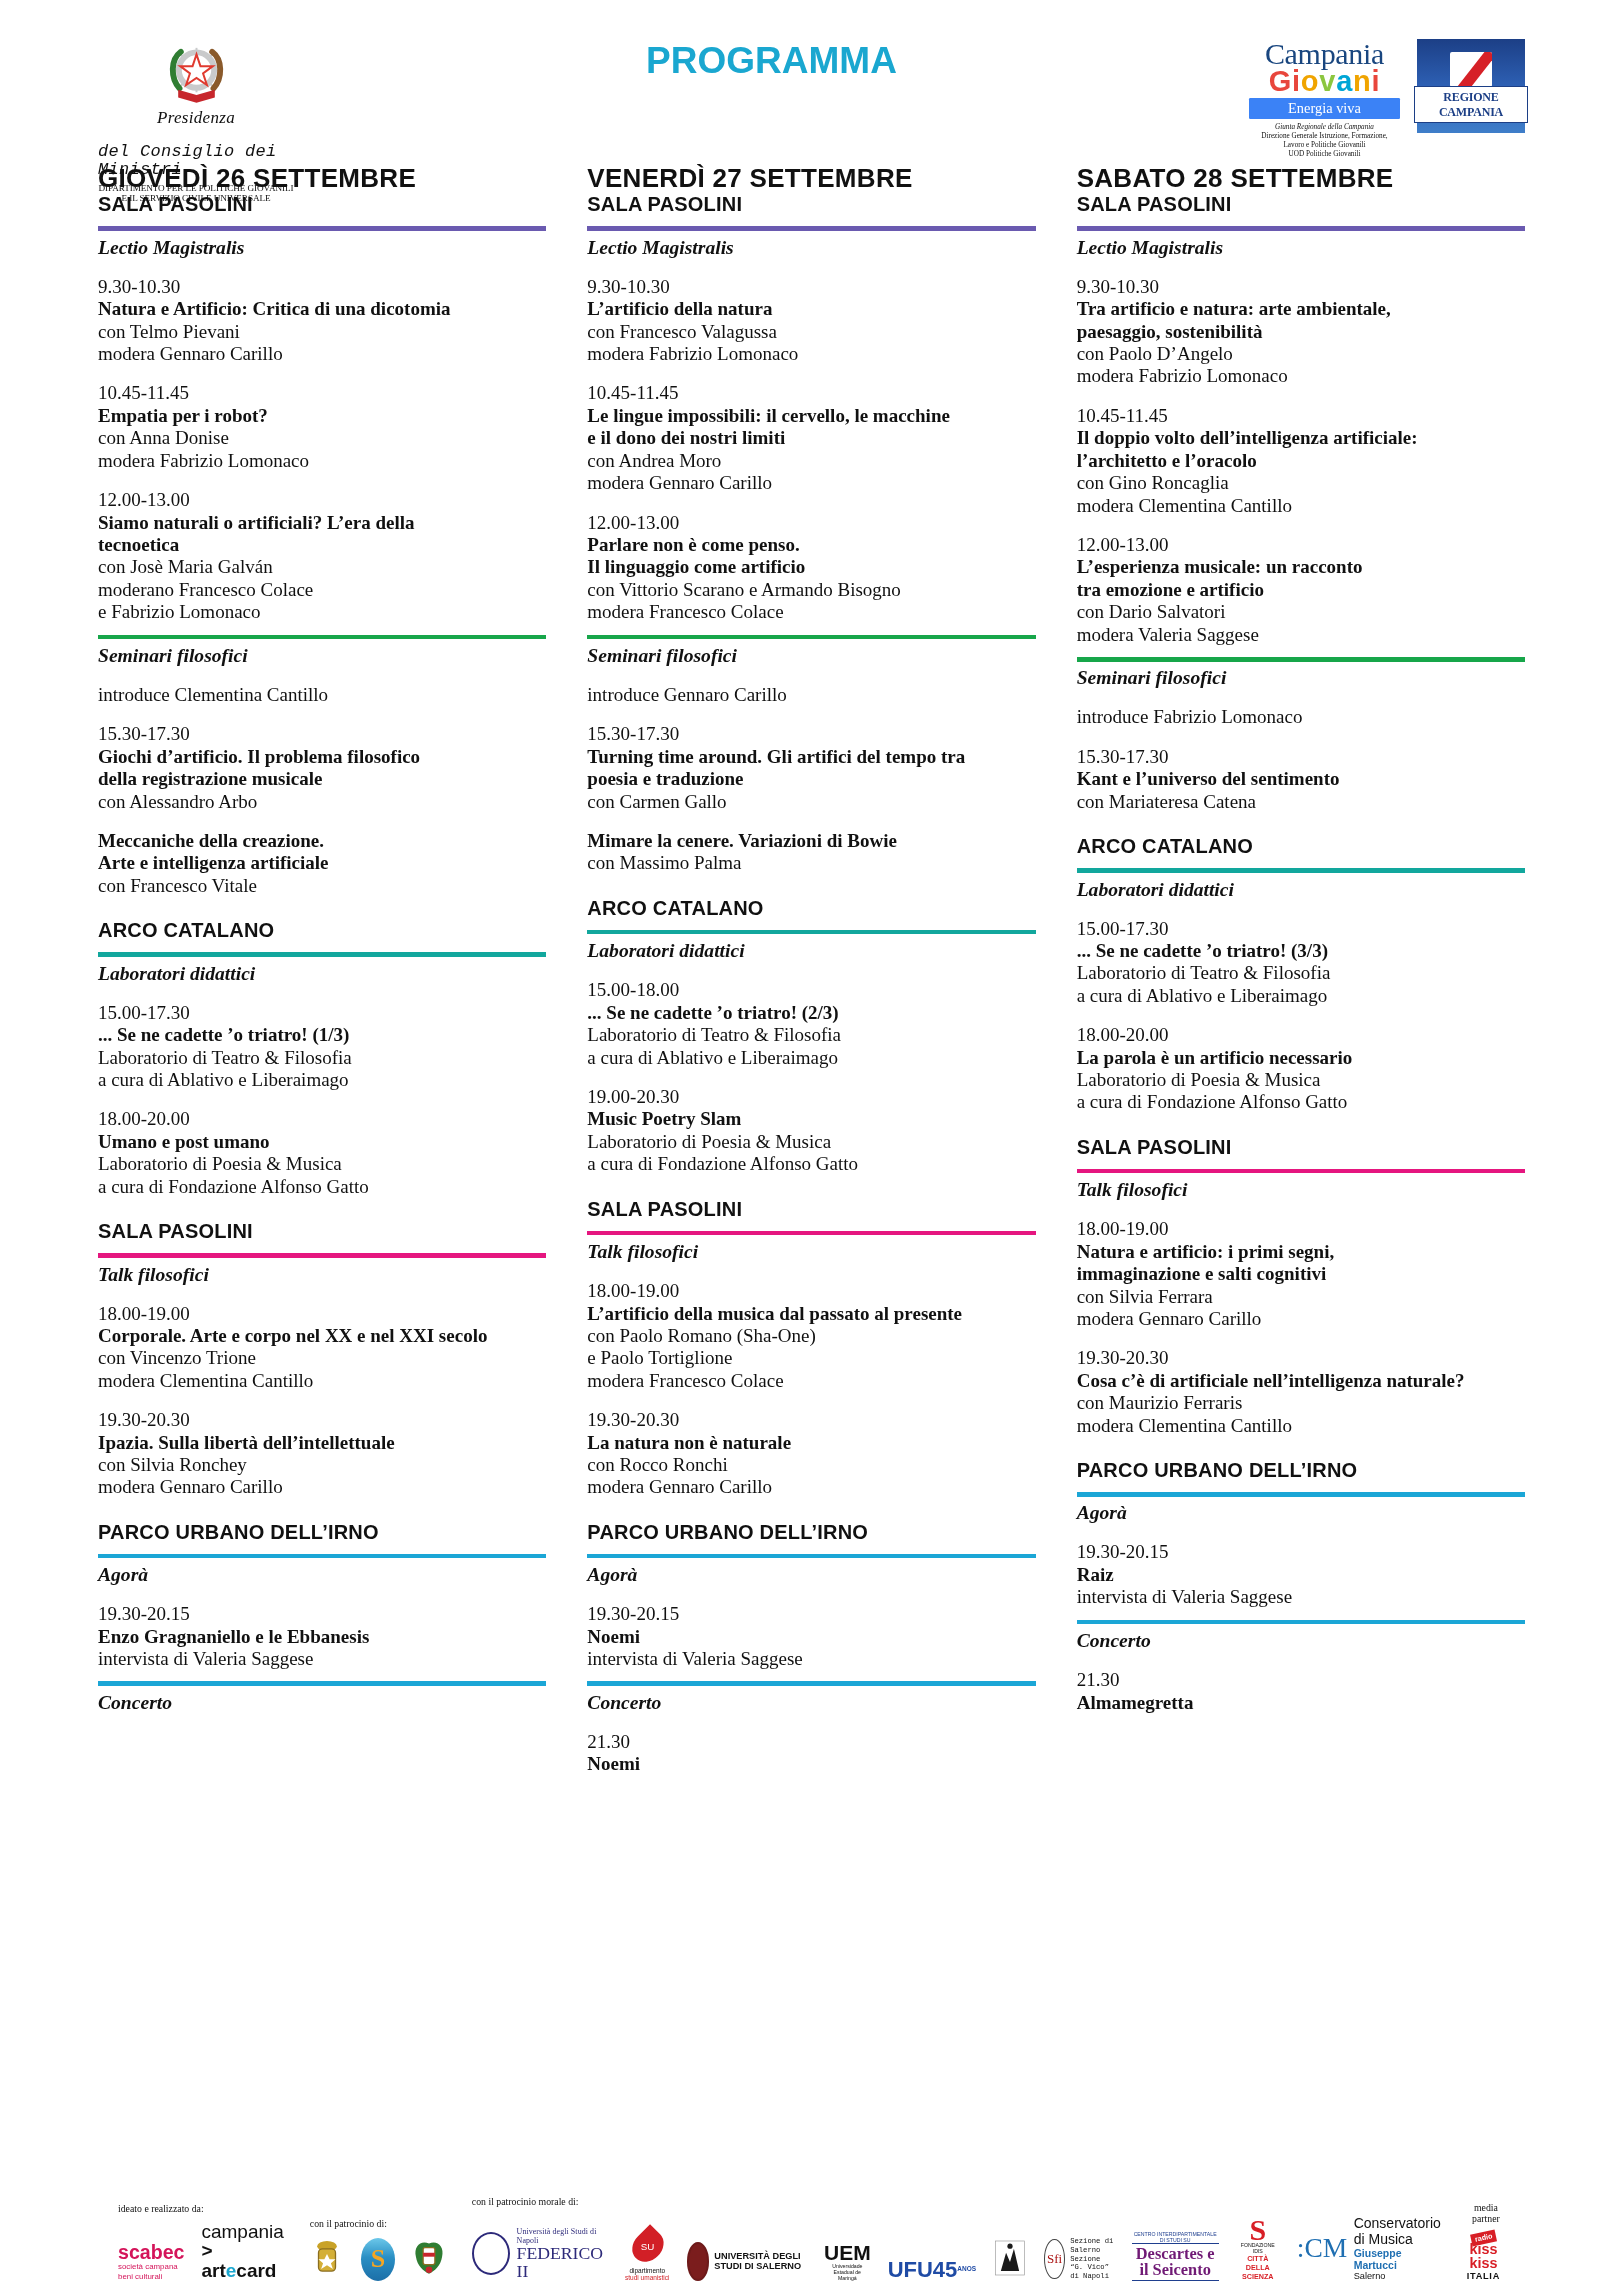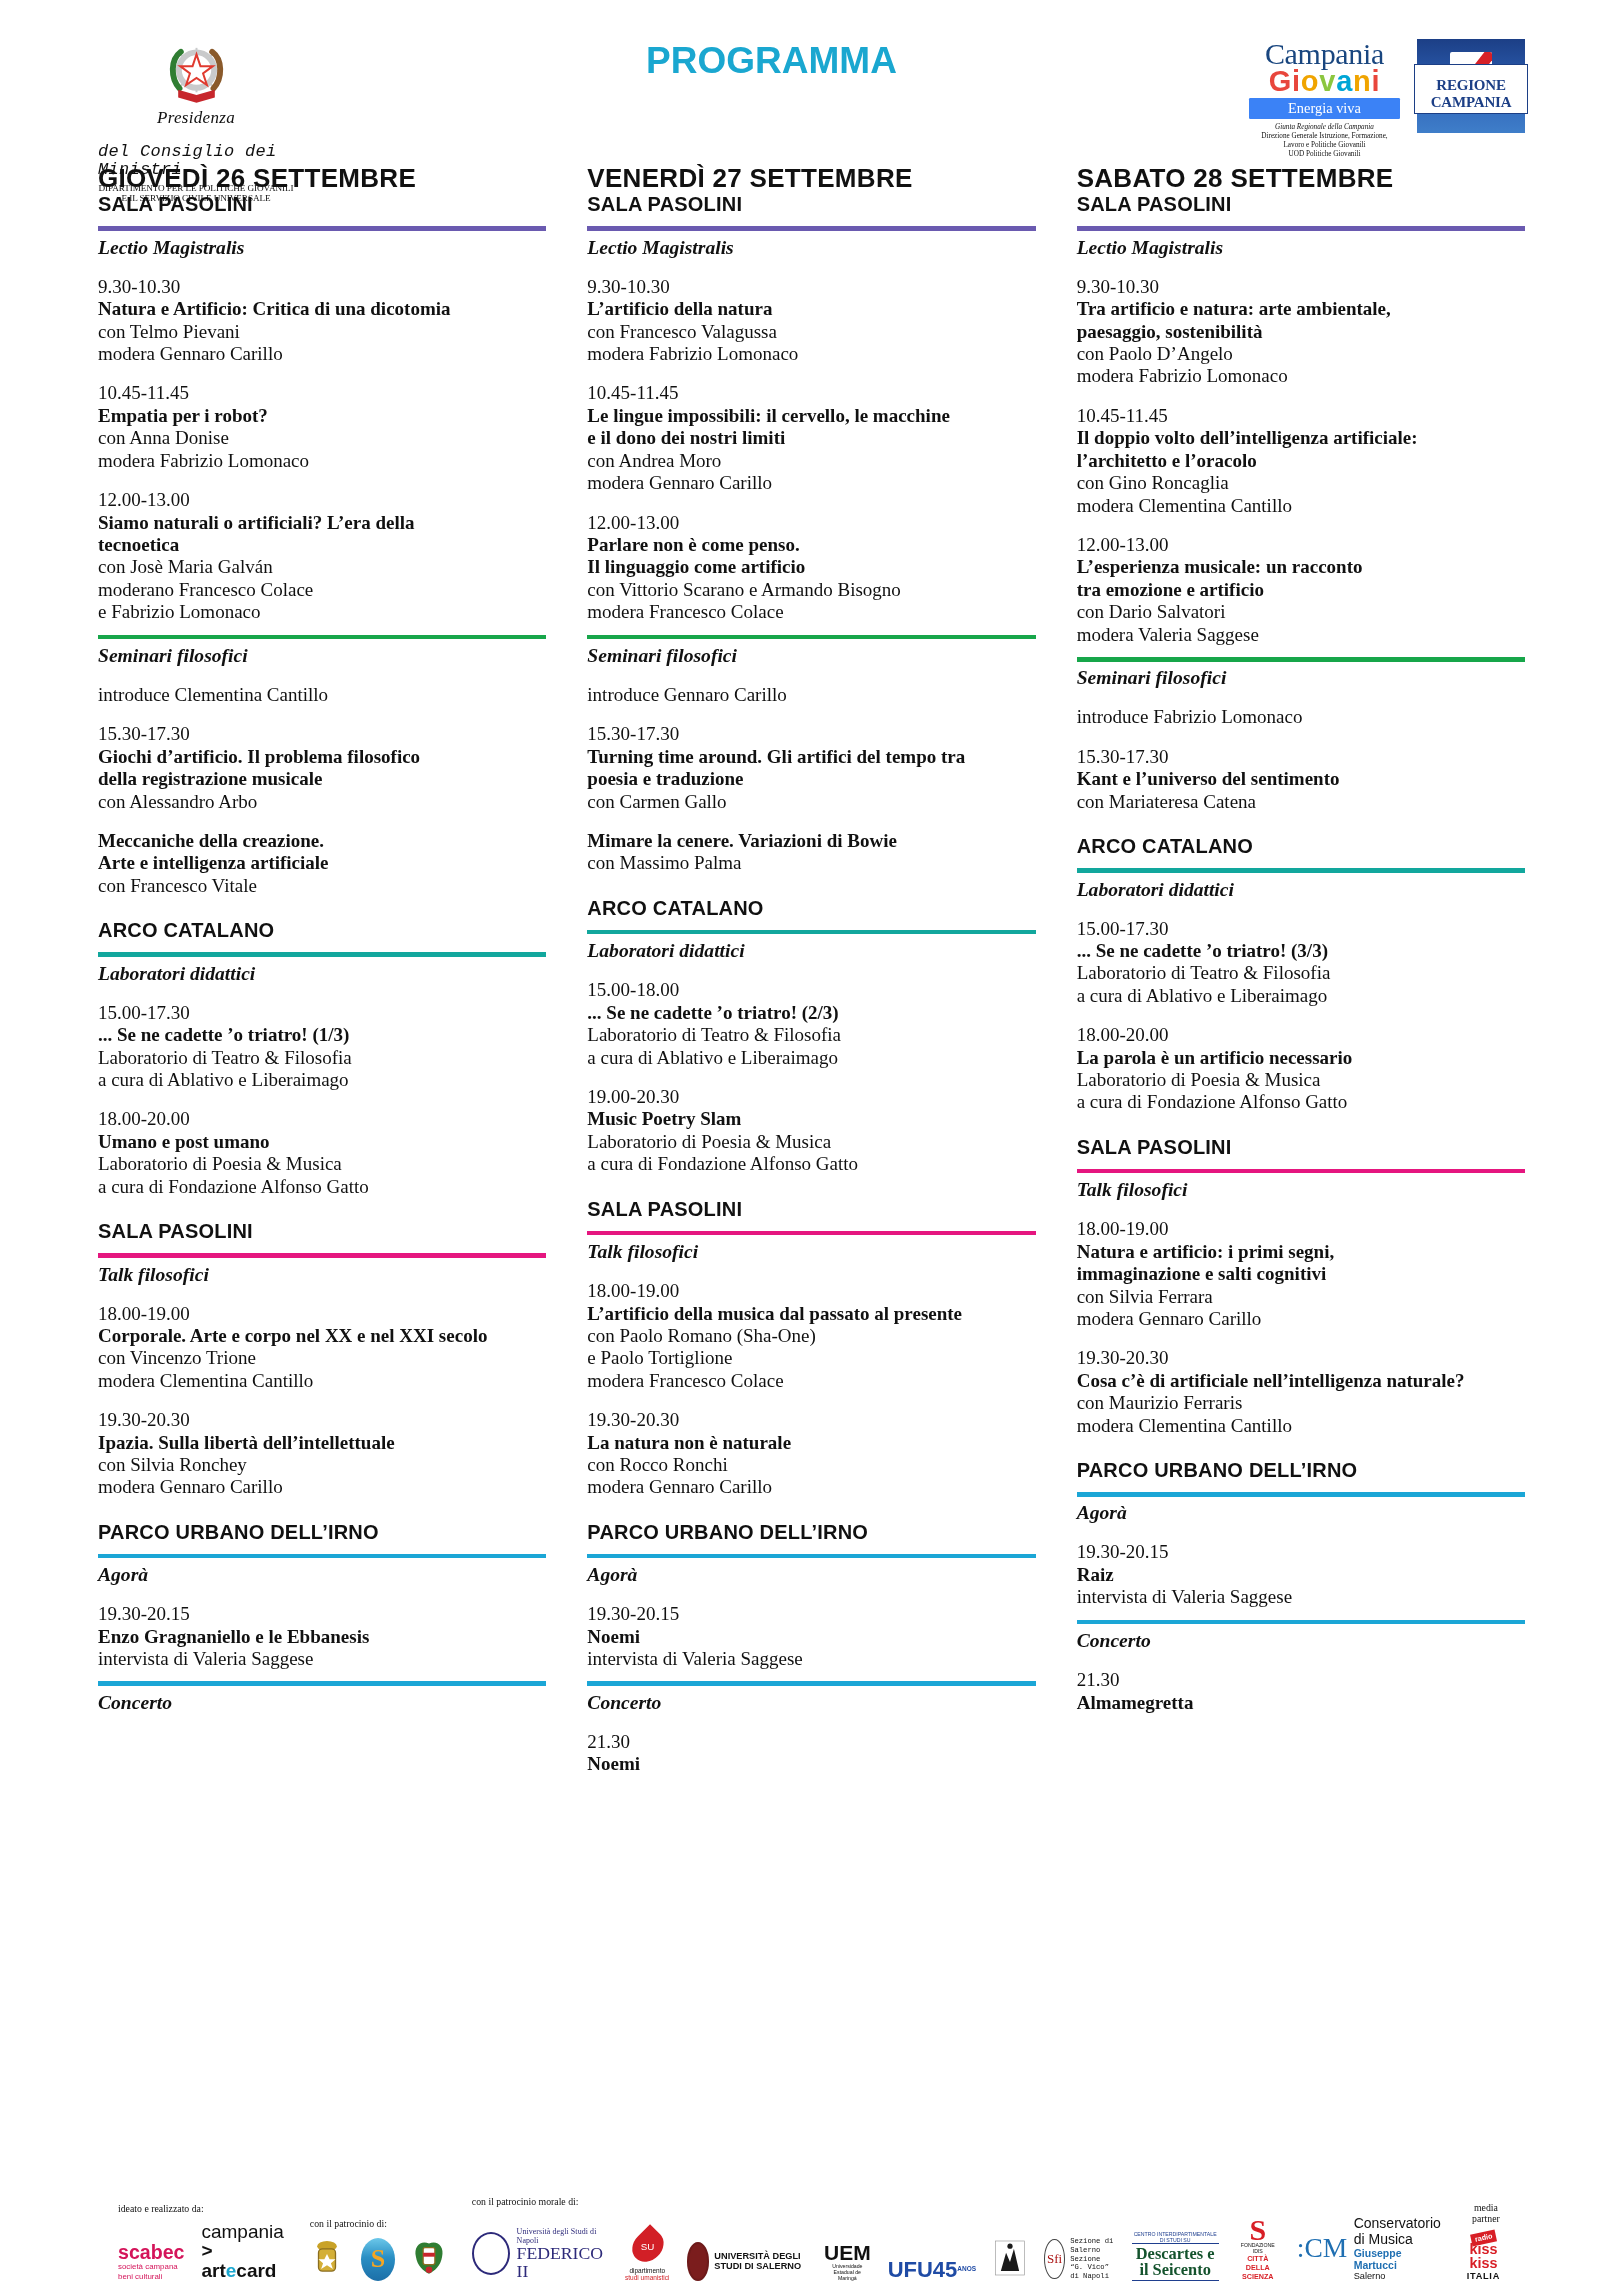--- a/index.html
+++ b/index.html
@@ -55,23 +55,23 @@
   .cl-giovani span:nth-child(7){ color:#e8463c; }
   .cl-energia { background:#3b82f6; color:#ffffff; font-family:"Liberation Serif", serif; font-size:14.4px; padding:2px 0 2.6px; margin-top:1.3px; border-radius:1.3px;}
   .cl-sub { font-family:"Liberation Serif", serif; font-size:7.2px; line-height:1.25; margin-top:3.9px; color:#111; }
   .cl-sub .it { font-style:italic; }
 
   .regione-logo { width:108px; }
   .regione-box { background:linear-gradient(180deg,#1c3f86 0%, #2f63b8 55%, #3f7ec9 100%); padding:6.5px 0 0; height:88px; position:relative; }
   .shield { width:42px; height:52px; margin:6.5px auto 0; background:#fff; position:relative;
             border-radius:2px 2px 19.6px 19.6px; overflow:hidden; }
   .shield .band { position:absolute; width:11px; height:85px; background:#d62027; transform:rotate(38deg); left:15.7px; top:-17px; }
-  .regione-label { position:absolute; left:-2.6px; right:-2.6px; bottom:19px; background:#fff; border:1.3px solid #1c3f86;
+  .regione-label { position:absolute; left:-2.6px; right:-2.6px; bottom:10px; background:#fff; border:1.3px solid #1c3f86;
                    font-family:"Liberation Serif", serif; font-weight:bold; color:#1c3f86;
-                   font-size:15px; text-align:center; padding:12px 0 2px; letter-spacing:-0.2px;}
+                   font-size:12px; text-align:center; padding:3px 0 2px; letter-spacing:-0.2px;}
 
   
   .columns { display:flex; gap:41px; padding:0 98px; box-sizing:border-box; }
   .col { width:469px; }
 
   .day-title {
     font-family:"Liberation Sans", sans-serif; font-weight:bold;
     font-size:26px; letter-spacing:0.3px; color:#111; line-height:1.08;
   }
   .venue-title {
@@ -144,21 +144,21 @@
   .lg-ufu sup { font-size:22px; }
   .lg-ufu .anos { font-size:6.5px; display:block; text-align:right; }
 
   .lg-sfi { display:flex; align-items:center; gap:5.2px; }
   .lg-sfi .circ { width:33px; height:38px; border-radius:50%; border:1.3px solid #444; display:flex; align-items:center; justify-content:center;
                   font-family:"Liberation Serif", serif; font-size:13px; color:#a11; }
   .lg-sfi .t { font-family:Liberation Mono, monospace; font-size:7.2px; line-height:1.2; }
 
   .lg-desc { text-align:center; }
   .lg-desc .hdr { font-family:"Liberation Sans", sans-serif; font-size:5.2px; color:#1f3f8f; }
-  .lg-desc .nm { font-family:"Liberation Serif", serif; font-weight:bold; font-size:16.4px; color:#14532d; border-top:1.3px solid #1f3f8f; border-bottom:1.3px solid #1f3f8f; padding:1.3px 2.6px; line-height:1;}
+  .lg-desc .nm { font-family:"Liberation Serif", serif; font-weight:bold; font-size:16.4px; color:#701a75; border-top:1.3px solid #1f3f8f; border-bottom:1.3px solid #1f3f8f; padding:1.3px 2.6px; line-height:1;}
 
   .lg-cds { text-align:center; }
   .lg-cds .s { font-family:"Liberation Serif", serif; font-weight:bold; font-size:30px; color:#d81f26; line-height:.8;}
   .lg-cds .c1 { font-family:"Liberation Sans", sans-serif; font-size:5.2px; color:#111;}
   .lg-cds .c2 { font-family:"Liberation Sans", sans-serif; font-weight:bold; font-size:7.2px; color:#d81f26;}
 
   .lg-cm { display:flex; align-items:center; gap:6.5px; }
   .lg-cm .gm { font-family:"Liberation Serif", serif; font-size:27.5px; color:#1f6fb2; line-height:1;}
   .lg-cm .t1 { font-family:"Liberation Sans", sans-serif; font-size:14px; color:#111;}
   .lg-cm .t2 { font-family:"Liberation Sans", sans-serif; font-weight:bold; font-size:10.5px; color:#1f6fb2;}

